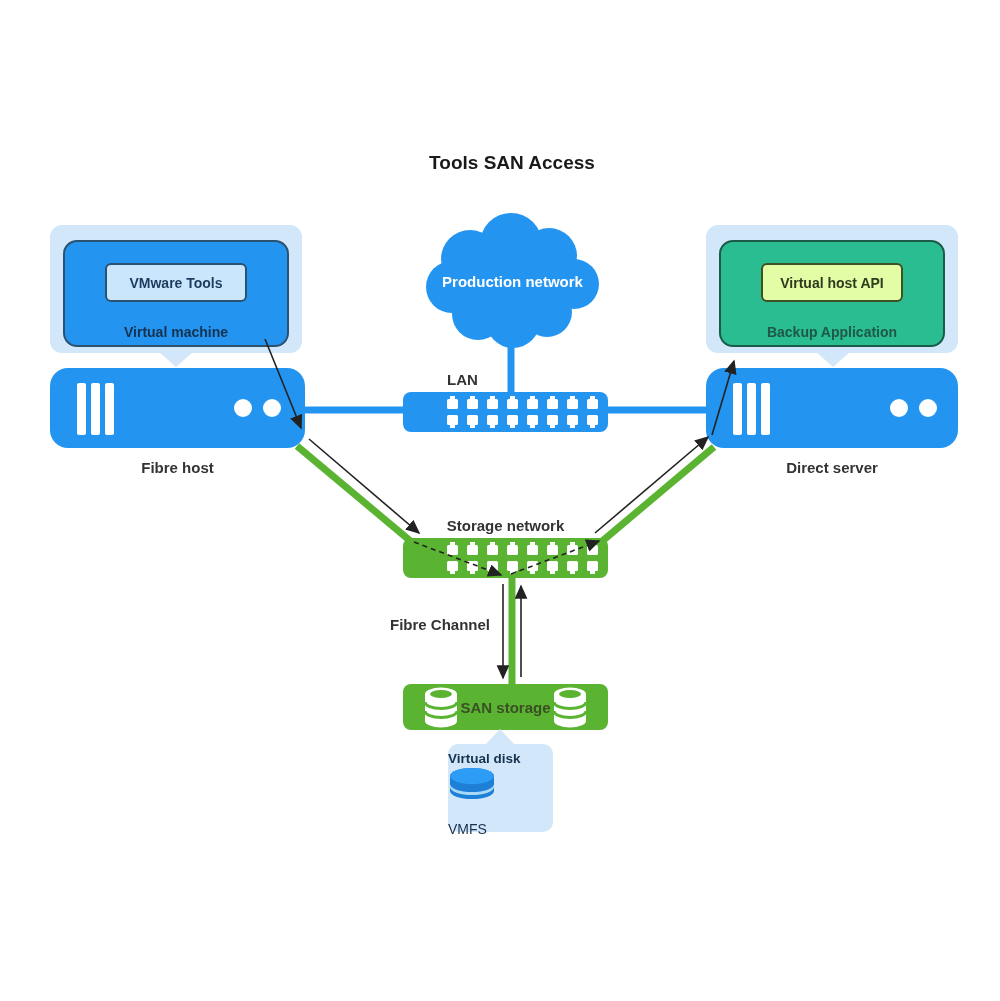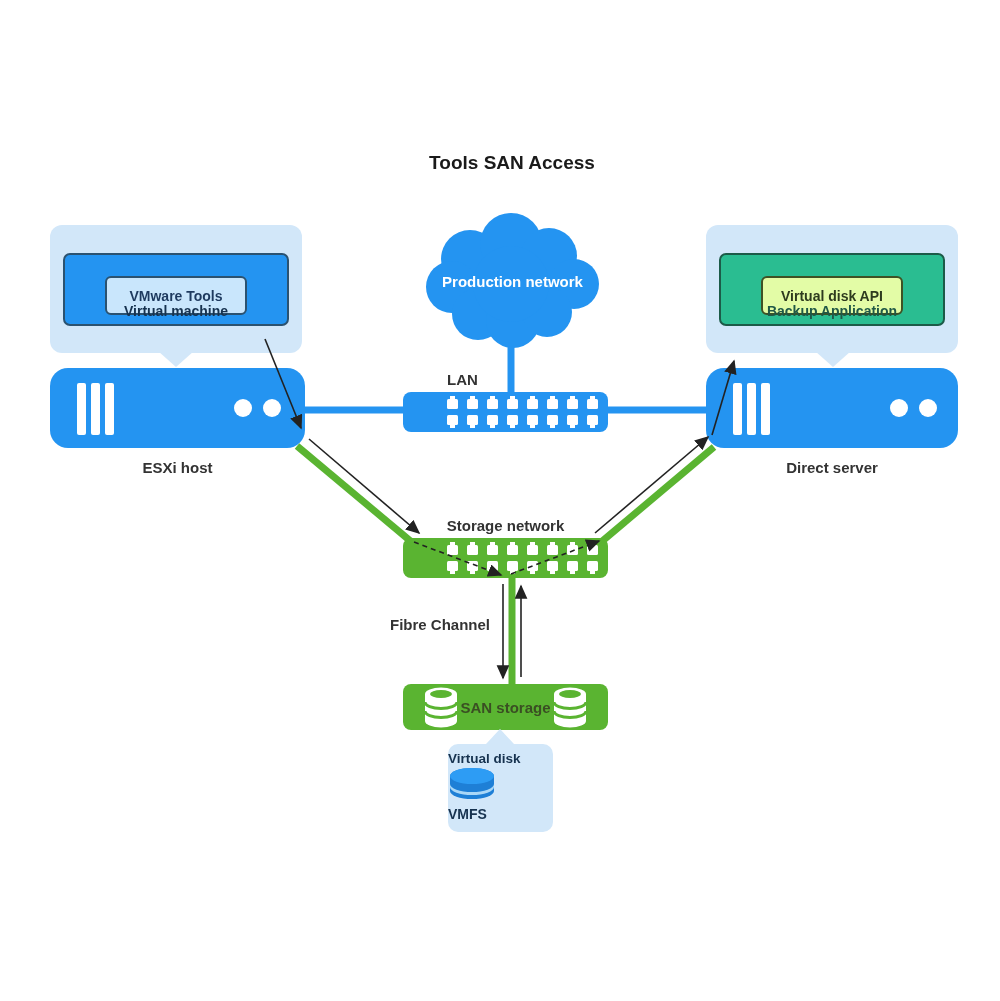--- a/index.html
+++ b/index.html
@@ -13,21 +13,21 @@
 
   .title{position:absolute;left:312px;top:152px;width:400px;text-align:center;
          font-size:19px;font-weight:bold;color:#1a1a1a}
 
   
   .callout{position:absolute;background:var(--c-light-blue);border-radius:12px}
   .tail-down{position:absolute;width:0;height:0;border-left:18px solid transparent;
              border-right:18px solid transparent;border-top:16px solid var(--c-light-blue)}
   .tail-up{position:absolute;width:0;height:0;border-left:14px solid transparent;
            border-right:14px solid transparent;border-bottom:15px solid var(--c-light-blue)}
-  .screen{position:absolute;left:13px;top:28px;right:13px;height:73px;border-radius:7px}
+  .screen{position:absolute;left:13px;top:15px;right:13px;height:107px;border-radius:14px}
   .screen.blue{background:var(--c-blue);border:2px solid #2B5270}
   .screen.teal{background:var(--c-teal);border:2px solid #1C5B48}
   .inner-box{position:absolute;left:50%;transform:translateX(-50%);top:21px;width:142px;height:39px;
              border-radius:6px;display:flex;align-items:center;justify-content:center;
              font-weight:bold;font-size:14px}
   .inner-box.blue{background:var(--c-box-blue);border:2px solid #2B5270;color:#1E3A5F}
   .inner-box.green{background:var(--c-box-green);border:2px solid #3F5224;color:#2E3B1E}
   .screen-label{position:absolute;bottom:5px;width:100%;text-align:center;font-weight:bold;font-size:14px}
   .screen-label.navy{color:#16324F}
   .screen-label.dgreen{color:#1F5847}
@@ -49,21 +49,21 @@
   
   .san{position:absolute;left:403px;top:684px;width:205px;height:46px;background:var(--c-green);
        border-radius:8px;display:flex;align-items:center;justify-content:center}
   .san-label{font-weight:bold;font-size:15px;color:#3A4F23}
   .db-icon{position:absolute;top:3px}
 
   
   .vdisk{position:absolute;left:448px;top:744px;width:105px;height:88px;background:var(--c-light-blue);
          border-radius:10px;text-align:left}
   .vdisk-label{font-weight:bold;font-size:13.5px;color:#16324F;margin-top:7px}
-  .vdisk-fs{font-weight:bold;font-size:14px;color:#16324F;margin-top:1px}
+  .vdisk-fs{font-weight:normal;font-size:14px;color:#16324F;margin-top:16px}
 
   
   .n-label{position:absolute;font-weight:bold;font-size:15px;color:#333;text-align:center}
   .cloud-label{position:absolute;left:430px;top:273px;width:165px;text-align:center;
                font-weight:bold;font-size:15px;color:#fff;z-index:6}
 
   svg.overlay{position:absolute;left:0;top:0;z-index:5;pointer-events:none}
   .cloud-blob{fill:var(--c-blue)}
   .l-blue{stroke:var(--c-blue);stroke-width:7}
   .l-green{stroke:var(--c-green);stroke-width:7}
@@ -80,34 +80,34 @@
   <div class="callout" style="left:50px;top:225px;width:252px;height:128px">
     <div class="screen blue">
       <div class="inner-box blue">VMware Tools</div>
       <div class="screen-label navy">Virtual machine</div>
     </div>
   </div>
   <div class="tail-down" style="left:158px;top:351px"></div>
 
   <div class="callout" style="left:706px;top:225px;width:252px;height:128px">
     <div class="screen teal">
-      <div class="inner-box green">Virtual disk API</div>
+      <div class="inner-box green">Virtual host API</div>
       <div class="screen-label dgreen">Backup Application</div>
     </div>
   </div>
   <div class="tail-down" style="left:815px;top:351px"></div>
 
   <div class="server" style="left:50px;top:368px">
     <span class="bar" style="left:27px"></span>
     <span class="bar" style="left:41px"></span>
     <span class="bar" style="left:55px"></span>
     <span class="led" style="left:184px"></span>
     <span class="led" style="left:213px"></span>
   </div>
-  <div class="n-label" style="left:50px;top:459px;width:255px">ESXi host</div>
+  <div class="n-label" style="left:50px;top:459px;width:255px">Fibre host</div>
 
   <div class="server" style="left:706px;top:368px;width:252px">
     <span class="bar" style="left:27px"></span>
     <span class="bar" style="left:41px"></span>
     <span class="bar" style="left:55px"></span>
     <span class="led" style="left:184px"></span>
     <span class="led" style="left:213px"></span>
   </div>
   <div class="n-label" style="left:706px;top:459px;width:252px">Direct server</div>
 

